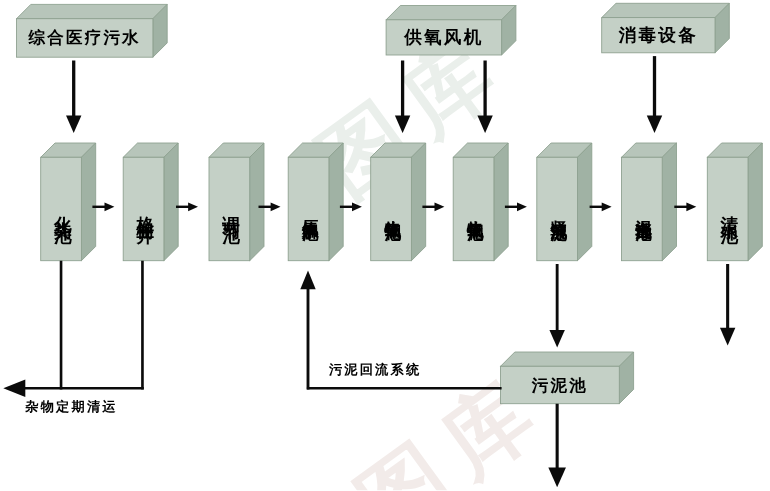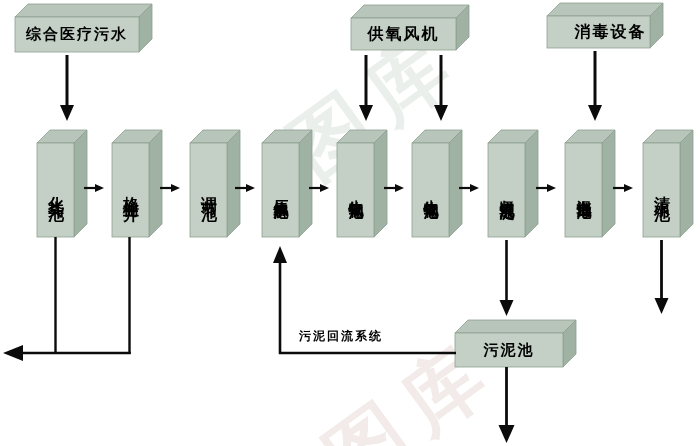--- a/index.html
+++ b/index.html
@@ -184,21 +184,21 @@
 
       <g>
         <line x1="661.5" y1="240" x2="661.5" y2="300" stroke-width="2.8"></line>
         <polygon points="654.5,298 668.5,298 661.5,314" stroke="none"></polygon>
       </g>
     </g>
   </svg>
 
   <div class="lbl slab-lbl" style="left:15px;top:17px;width:124px;height:35px;">综合医疗污水</div>
   <div class="lbl slab-lbl" style="left:351px;top:18px;width:105px;height:32px;font-size:16px;">供氧风机</div>
-  <div class="lbl slab-lbl" style="left:547px;top:16px;width:103px;height:32px;font-size:16px;margin-left:12px;">消毒设备</div>
+  <div class="lbl slab-lbl" style="left:547px;top:16px;width:103px;height:32px;font-size:16px;">消毒设备</div>
 
   <div class="lbl vbox-lbl v3" style="left:37px;top:143px;width:37px;height:94px;">
       <span>化粪池</span>
     </div>
   <div class="lbl vbox-lbl v3" style="left:112px;top:143px;width:37px;height:94px;">
       <span>格栅井</span>
     </div>
   <div class="lbl vbox-lbl v3" style="left:190px;top:143px;width:37px;height:94px;">
       <span>调节池</span>
     </div>
@@ -216,15 +216,16 @@
     </div>
   <div class="lbl vbox-lbl v5" style="left:565px;top:143px;width:37px;height:94px;">
       <span>混合消毒池</span>
     </div>
   <div class="lbl vbox-lbl v3" style="left:643px;top:143px;width:37px;height:94px;">
       <span>清水池</span>
     </div>
 
   <div class="lbl slab-lbl" style="left:455px;top:333px;width:108px;height:34px;">污泥池</div>
 
+  <div class="lbl note" style="left:23px;top:360px;height:20px;">杂物定期清运</div>
   <div class="lbl note" style="left:299px;top:326px;height:20px;">污泥回流系统</div>
 
 </div>
 
 </body></html>

